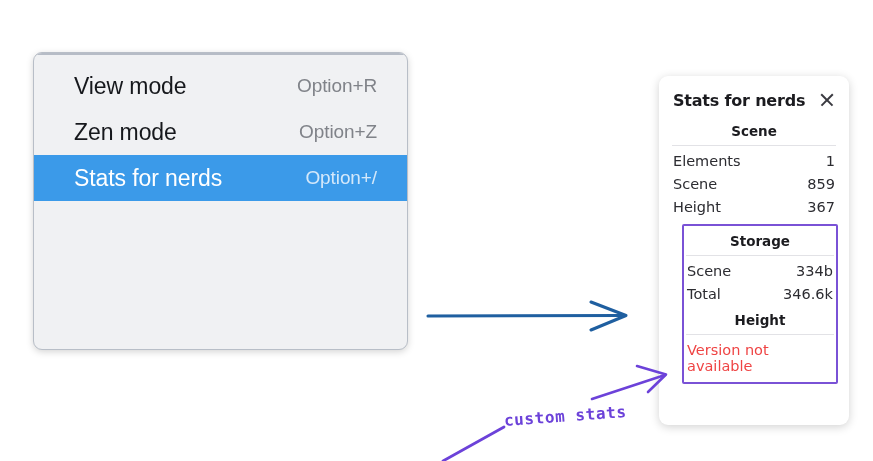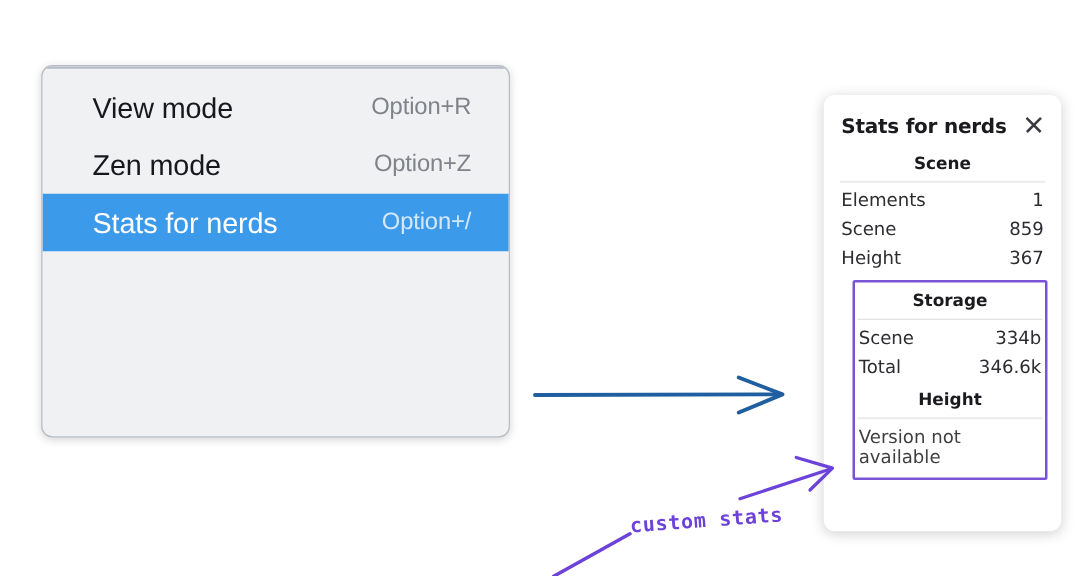--- a/index.html
+++ b/index.html
@@ -152,21 +152,21 @@
     display: flex;
     justify-content: space-between;
     align-items: flex-end;
     font-size: 14.5px;
     color: #2c2c31;
     padding: 3.5px 3px;
   }
   .sp-row .sp-val { text-align: right; }
   .sp-single {
     font-size: 14.5px;
-    color: #404040;
+    color: #ef4444;
     padding: 4px 3px;
   }
 
   .sp-highlight {
     border: 2px solid #7a52d6;
     border-radius: 2px;
     margin: 6px 0 0 12px;
     padding: 0 0 4px 0;
   }
   .sp-highlight .sp-section-title { padding-top: 7px; }

